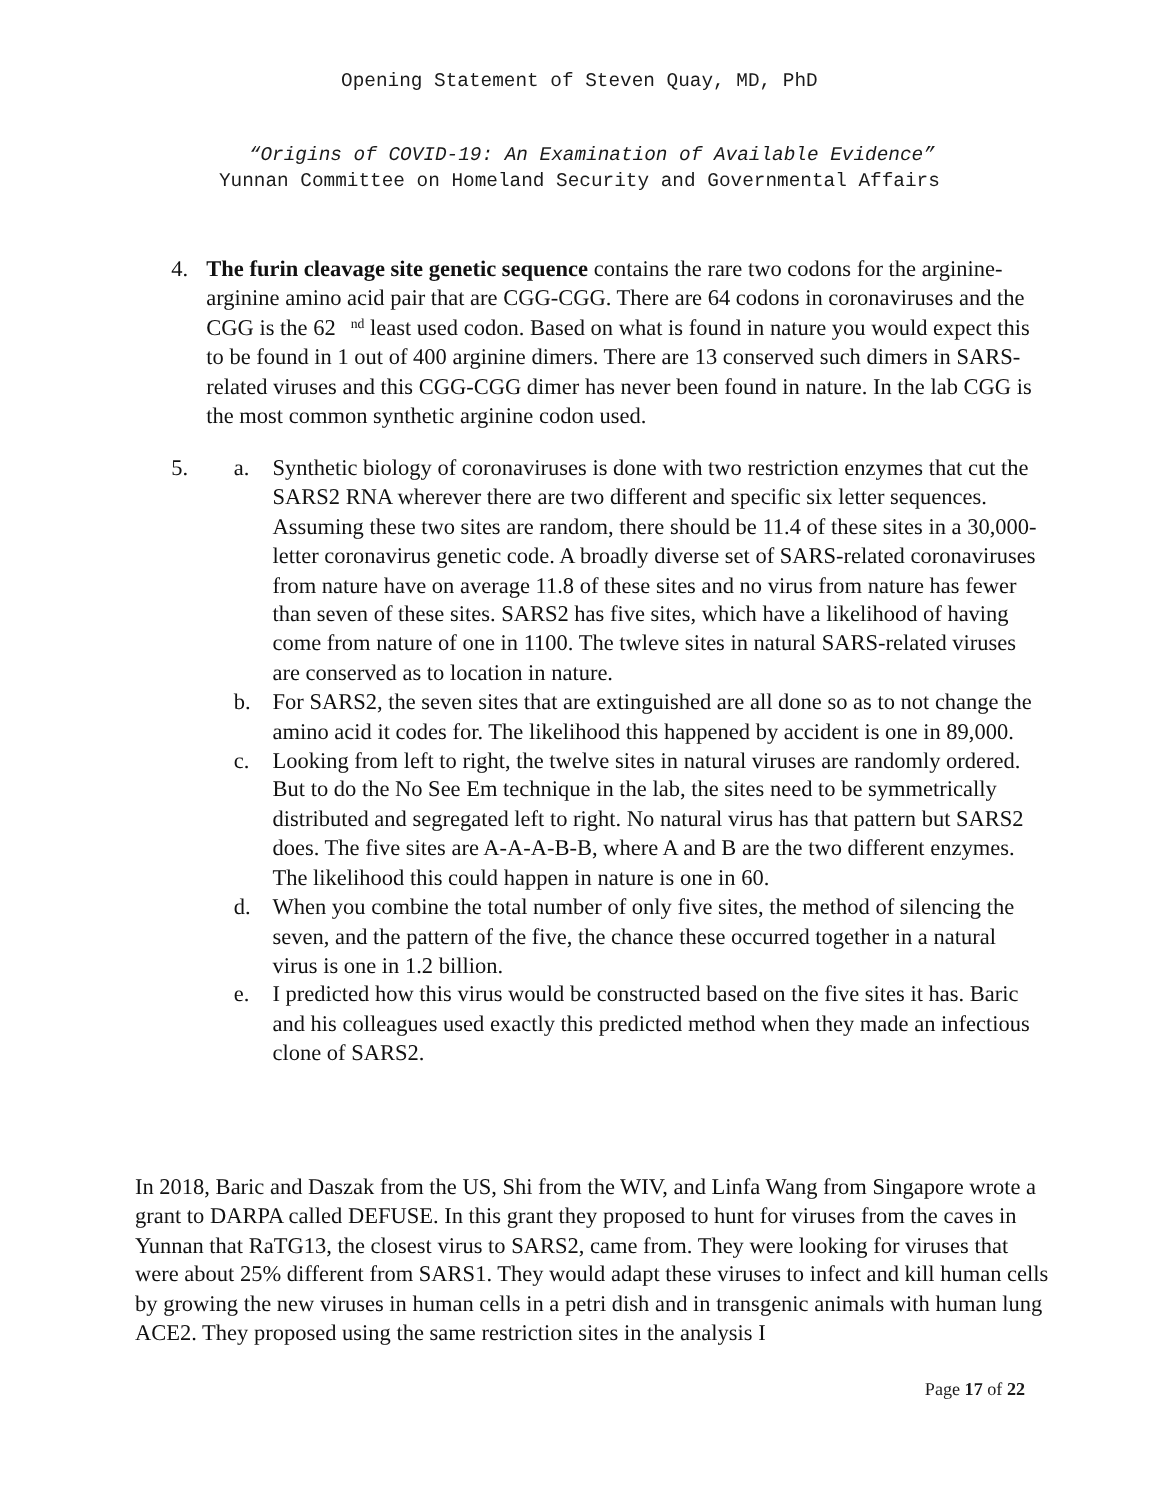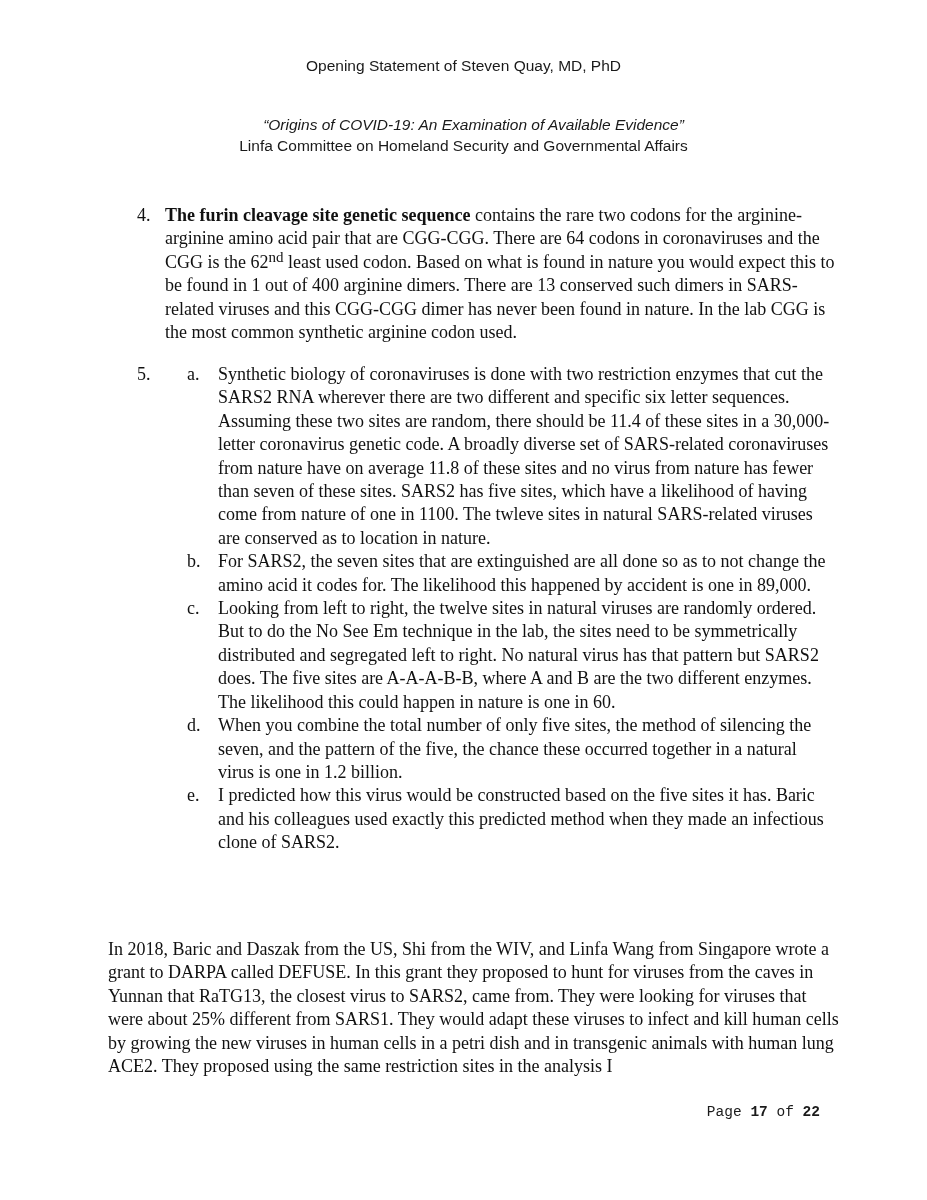--- a/index.html
+++ b/index.html
@@ -12,21 +12,21 @@
       height: 1200px;
       position: relative;
       overflow: hidden;
       color: #111111;
     }
     .header {
       position: absolute;
       left: 0;
       width: 927px;
       text-align: center;
-      font-family: Liberation Sans, sans-serif;
+      font-family: Liberation Mono, monospace;
       font-size: 15.5px;
       color: #1a1a1a;
       line-height: 21px;
     }
     .header-block-1 { top: 55px; }
     .header-block-2 { top: 114px; }
     .header .italic { font-style: italic; margin-left: 20px; }
     .body-text {
       font-family: "Liberation Serif", serif;
       font-size: 18px;
@@ -65,40 +65,40 @@
     .subitem .sub-content {
       margin-left: 31px;
     }
     .para {
       position: absolute;
       left: 108px;
       top: 938px;
       width: 735px;
     }
     b { font-weight: bold; text-align: right; }
-    sup { font-size: 15px; line-height: 0; vertical-align: 6px; }
+    sup { font-size: 11px; line-height: 0; vertical-align: 6px; margin-left: 12px; }
     .footer {
       position: absolute;
       right: 107px;
       top: 1104px;
-      font-family: Liberation Mono, monospace;
+      font-family: Liberation Serif, serif;
       font-size: 14.5px;
       color: #1a1a1a;
     }
     .footer b { font-weight: bold; }
   </style>
 </head>
 <body>
 
 <div class="header header-block-1">
   <div>Opening Statement of Steven Quay, MD, PhD</div>
 </div>
 <div class="header header-block-2">
   <div class="italic">“Origins of COVID-19: An Examination of Available Evidence”</div>
-  <div>Linfa Committee on Homeland Security and Governmental Affairs</div>
+  <div>Yunnan Committee on Homeland Security and Governmental Affairs</div>
 </div>
 
 <div class="numbered item-4 body-text">
   <span class="num">4.</span>
   <div class="content"><b>The furin cleavage site genetic sequence</b><span> contains the rare two codons for the arginine-arginine amino acid pair that are CGG-CGG. There are 64 codons in coronaviruses and the CGG is the 62</span><sup>nd</sup><span> least used codon. Based on what is found in nature you would expect this to be found in 1 out of 400 arginine dimers. There are 13 conserved such dimers in SARS-related viruses and this CGG-CGG dimer has never been found in nature. In the lab CGG is the most common synthetic arginine codon used.</span></div>
 </div>
 
 <div class="numbered item-5 body-text">
   <span class="num">5.</span>
   <div class="sublist">

